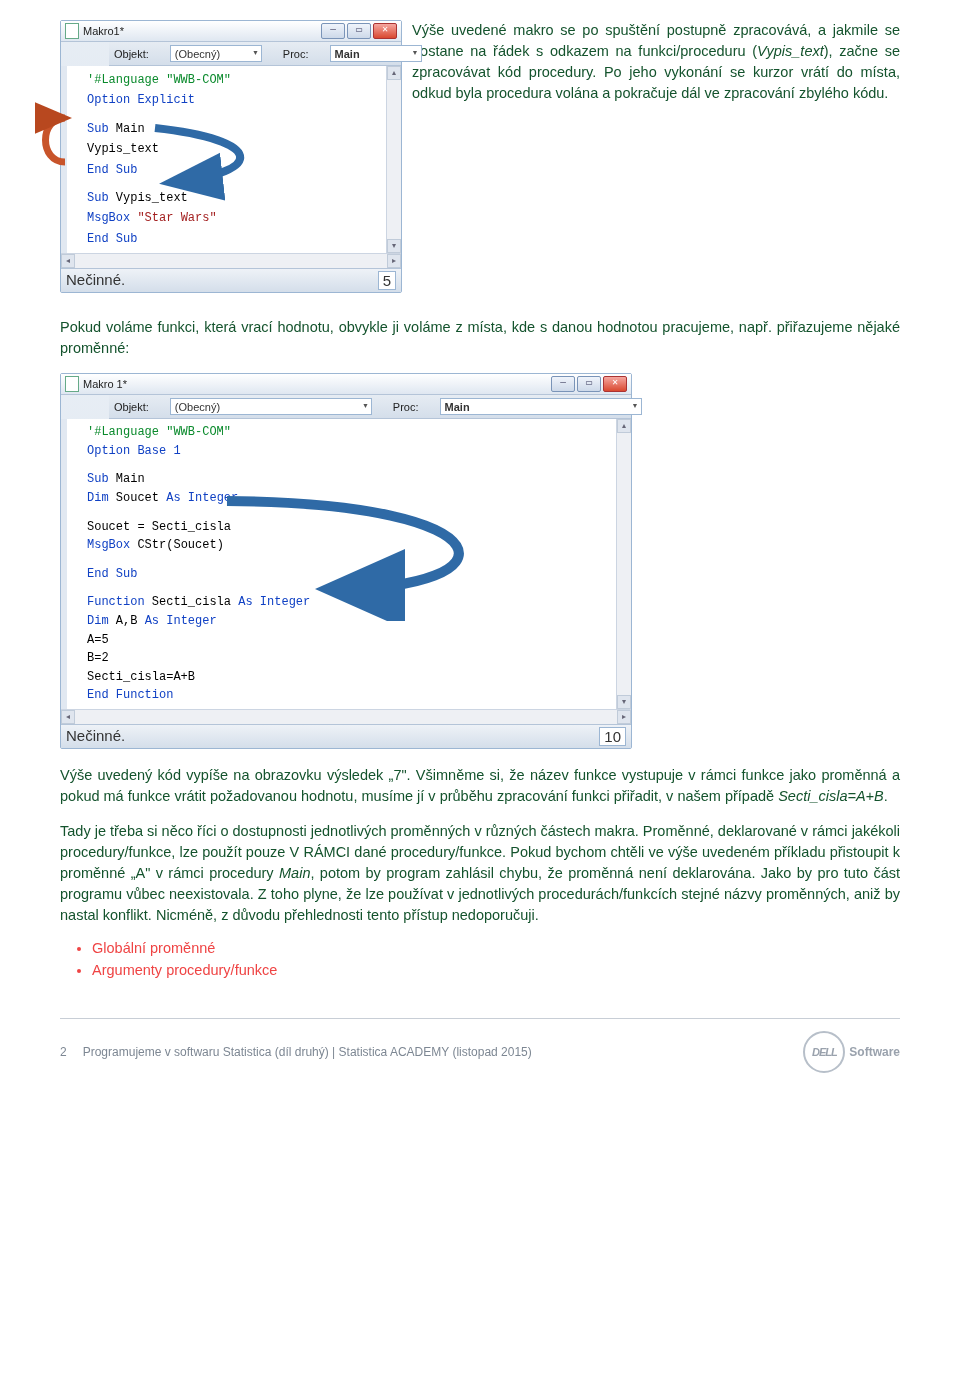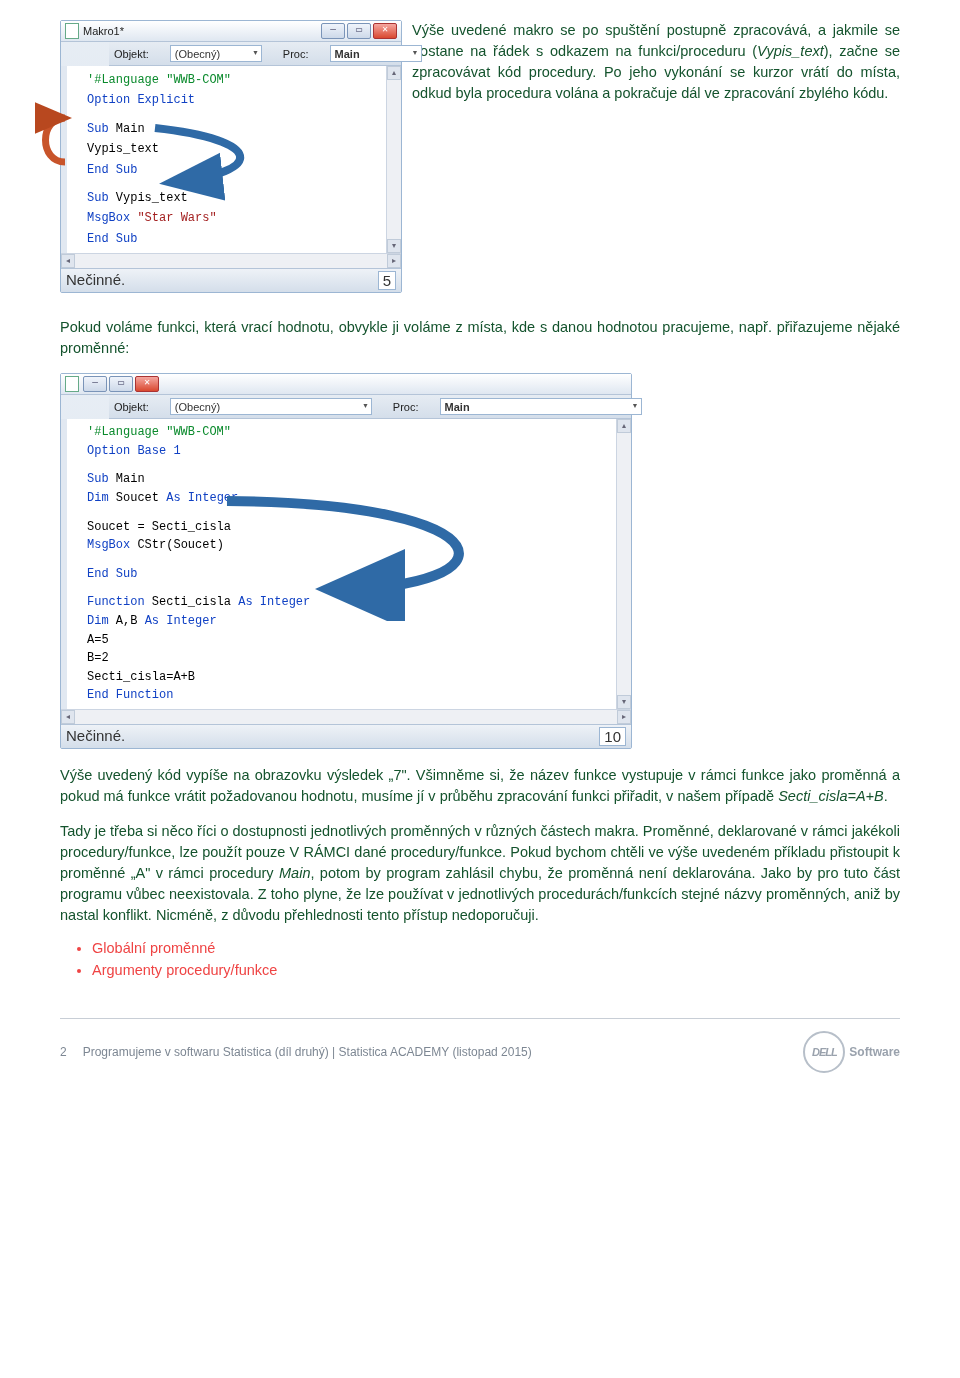--- a/index.html
+++ b/index.html
@@ -248,20 +248,21 @@
       <span>Výše uvedené makro se po spuštění postupně zpracovává, a jakmile se dostane na řádek s odkazem na funkci/proceduru (</span><span class="ital">Vypis_text</span><span>), začne se zpracovávat kód procedury. Po jeho vykonání se kurzor vrátí do místa, odkud byla procedura volána a pokračuje dál ve zpracování zbylého kódu.</span>
     </p>
   </div>
 
   <p class="body"><span>Pokud voláme funkci, která vrací hodnotu, obvykle ji voláme z místa, kde s danou hodnotou pracujeme, např. přiřazujeme nějaké proměnné:</span></p>
 
   <div style="position:relative; width:570px;">
     <div class="codebox large">
       <div class="titlebar">
         <span class="doc-icon"></span>
+        <span class="title">Makro 1*</span>
         <div class="winbtns">
           <span class="winbtn">─</span>
           <span class="winbtn">▭</span>
           <span class="winbtn close">✕</span>
         </div>
       </div>
       <div class="toolbar">
         <span class="lbl">Objekt:</span>
         <span class="field" style="min-width:180px;">(Obecný)</span>
         <span class="lbl">Proc:</span>

